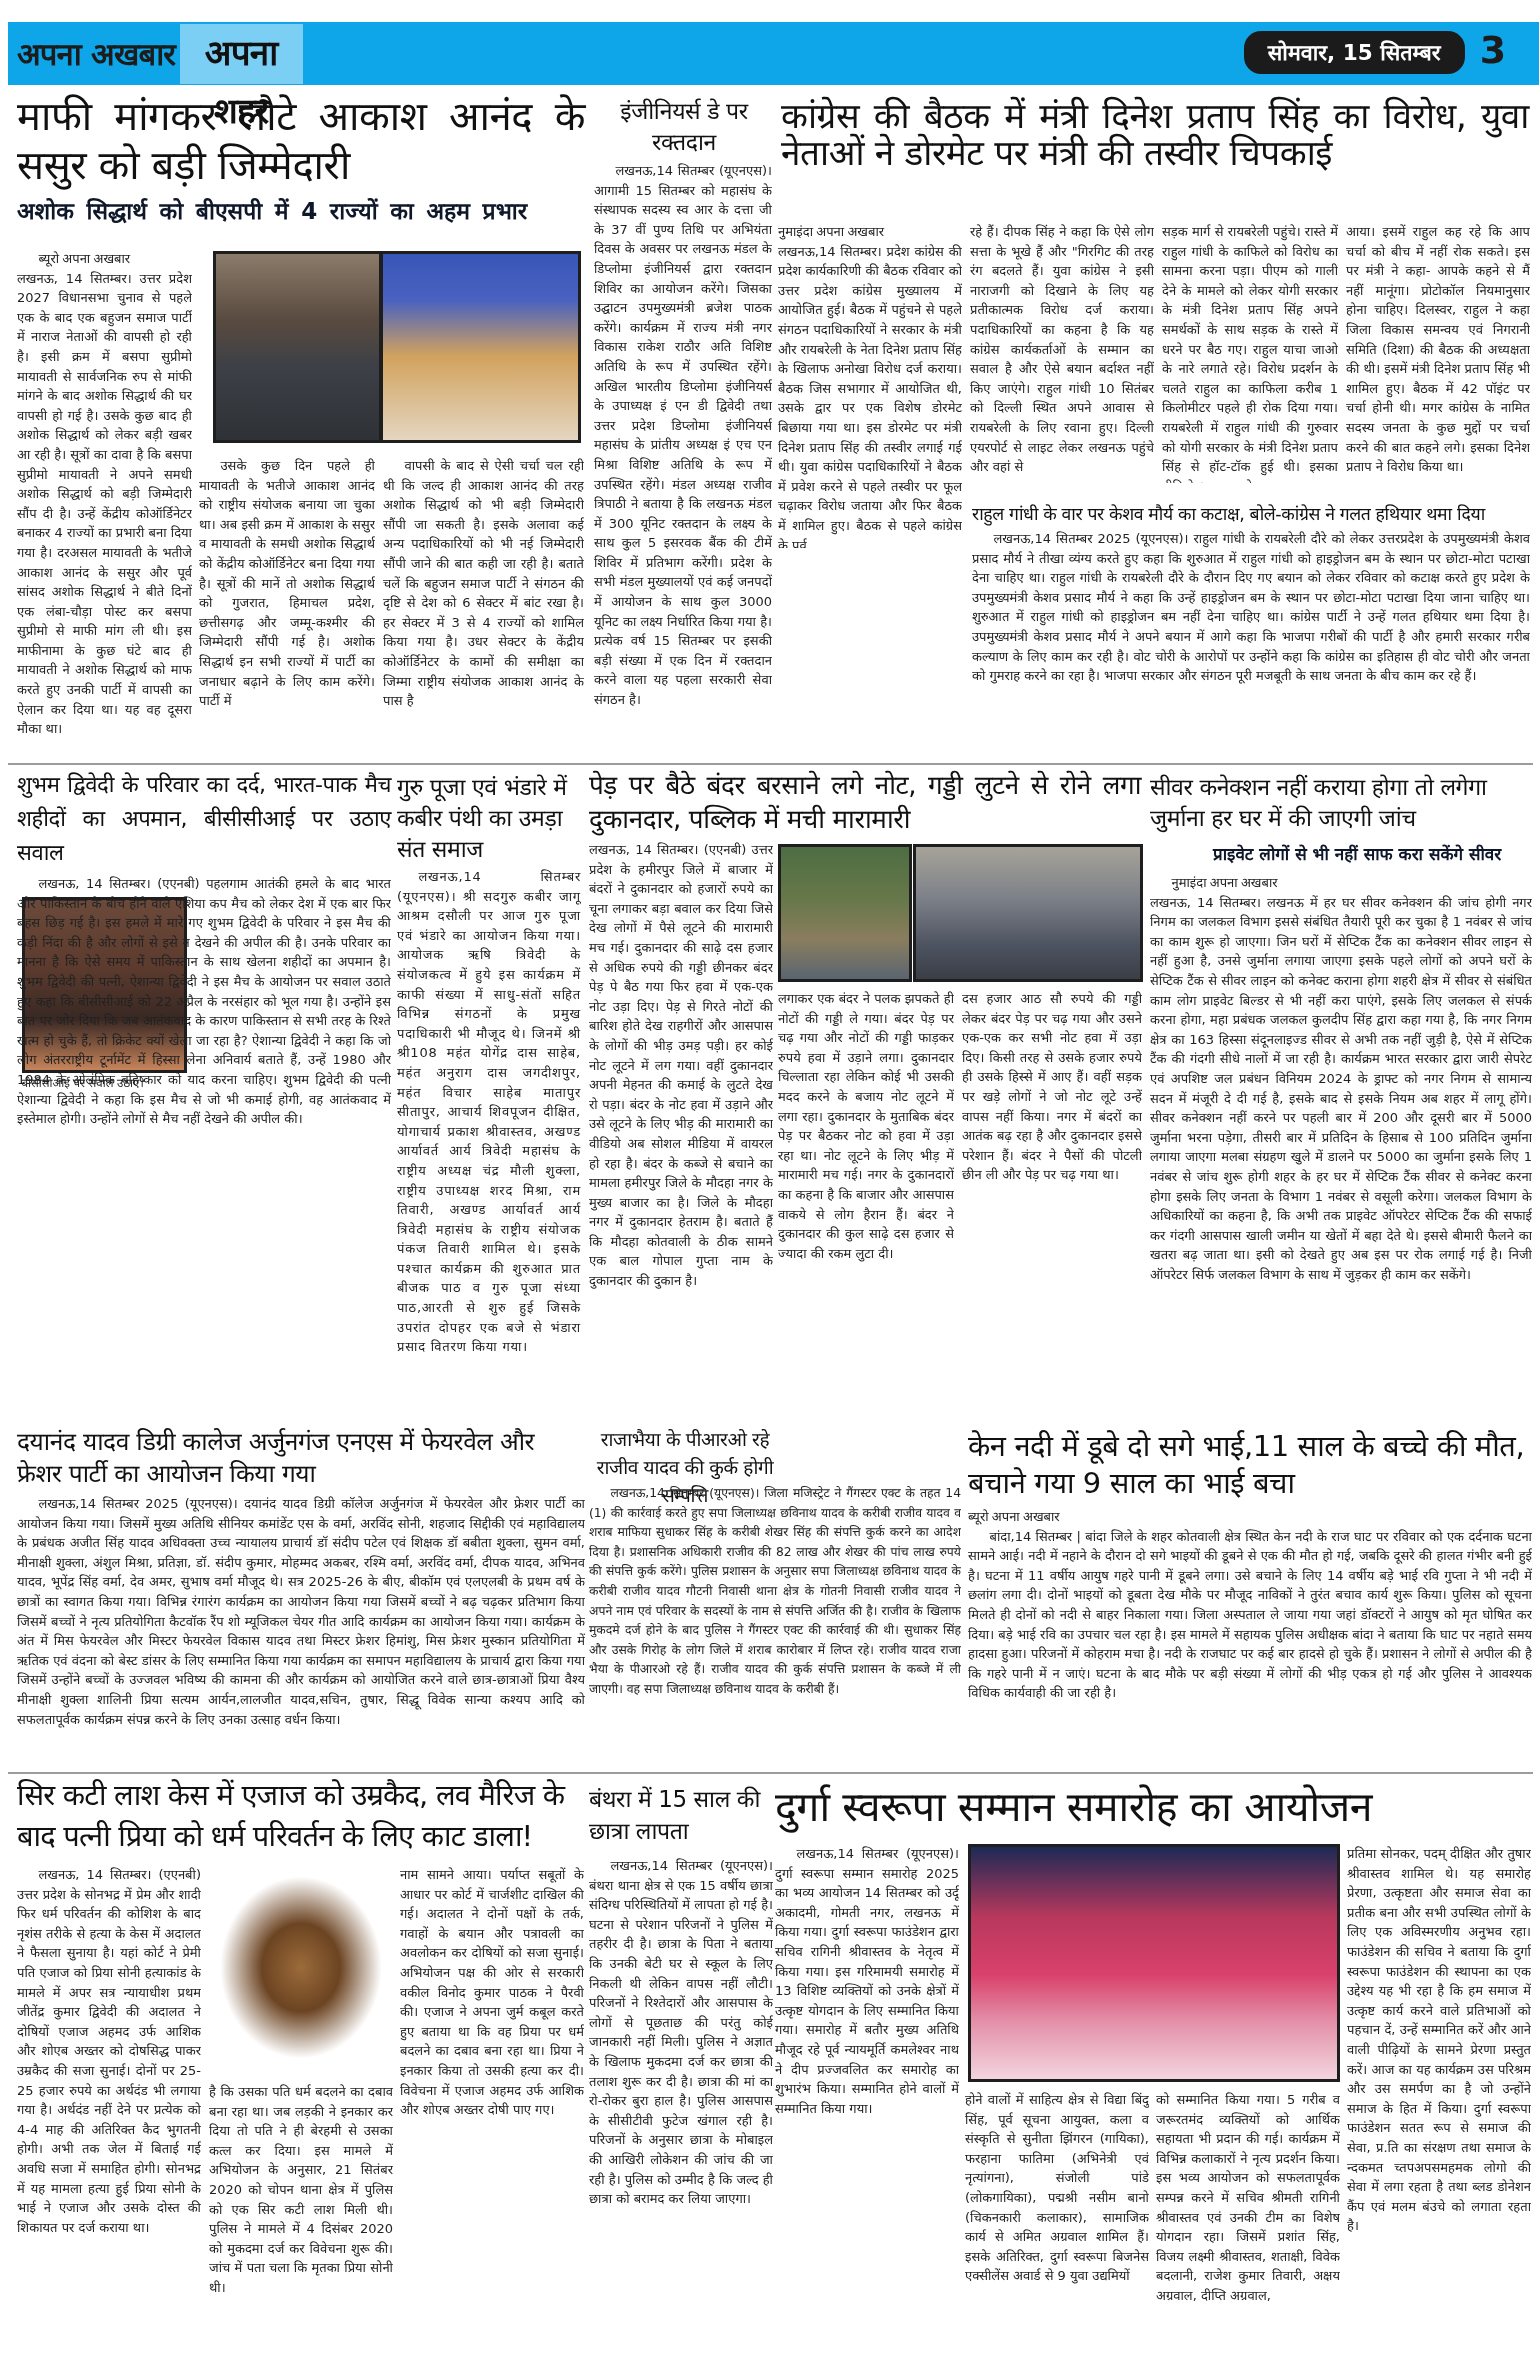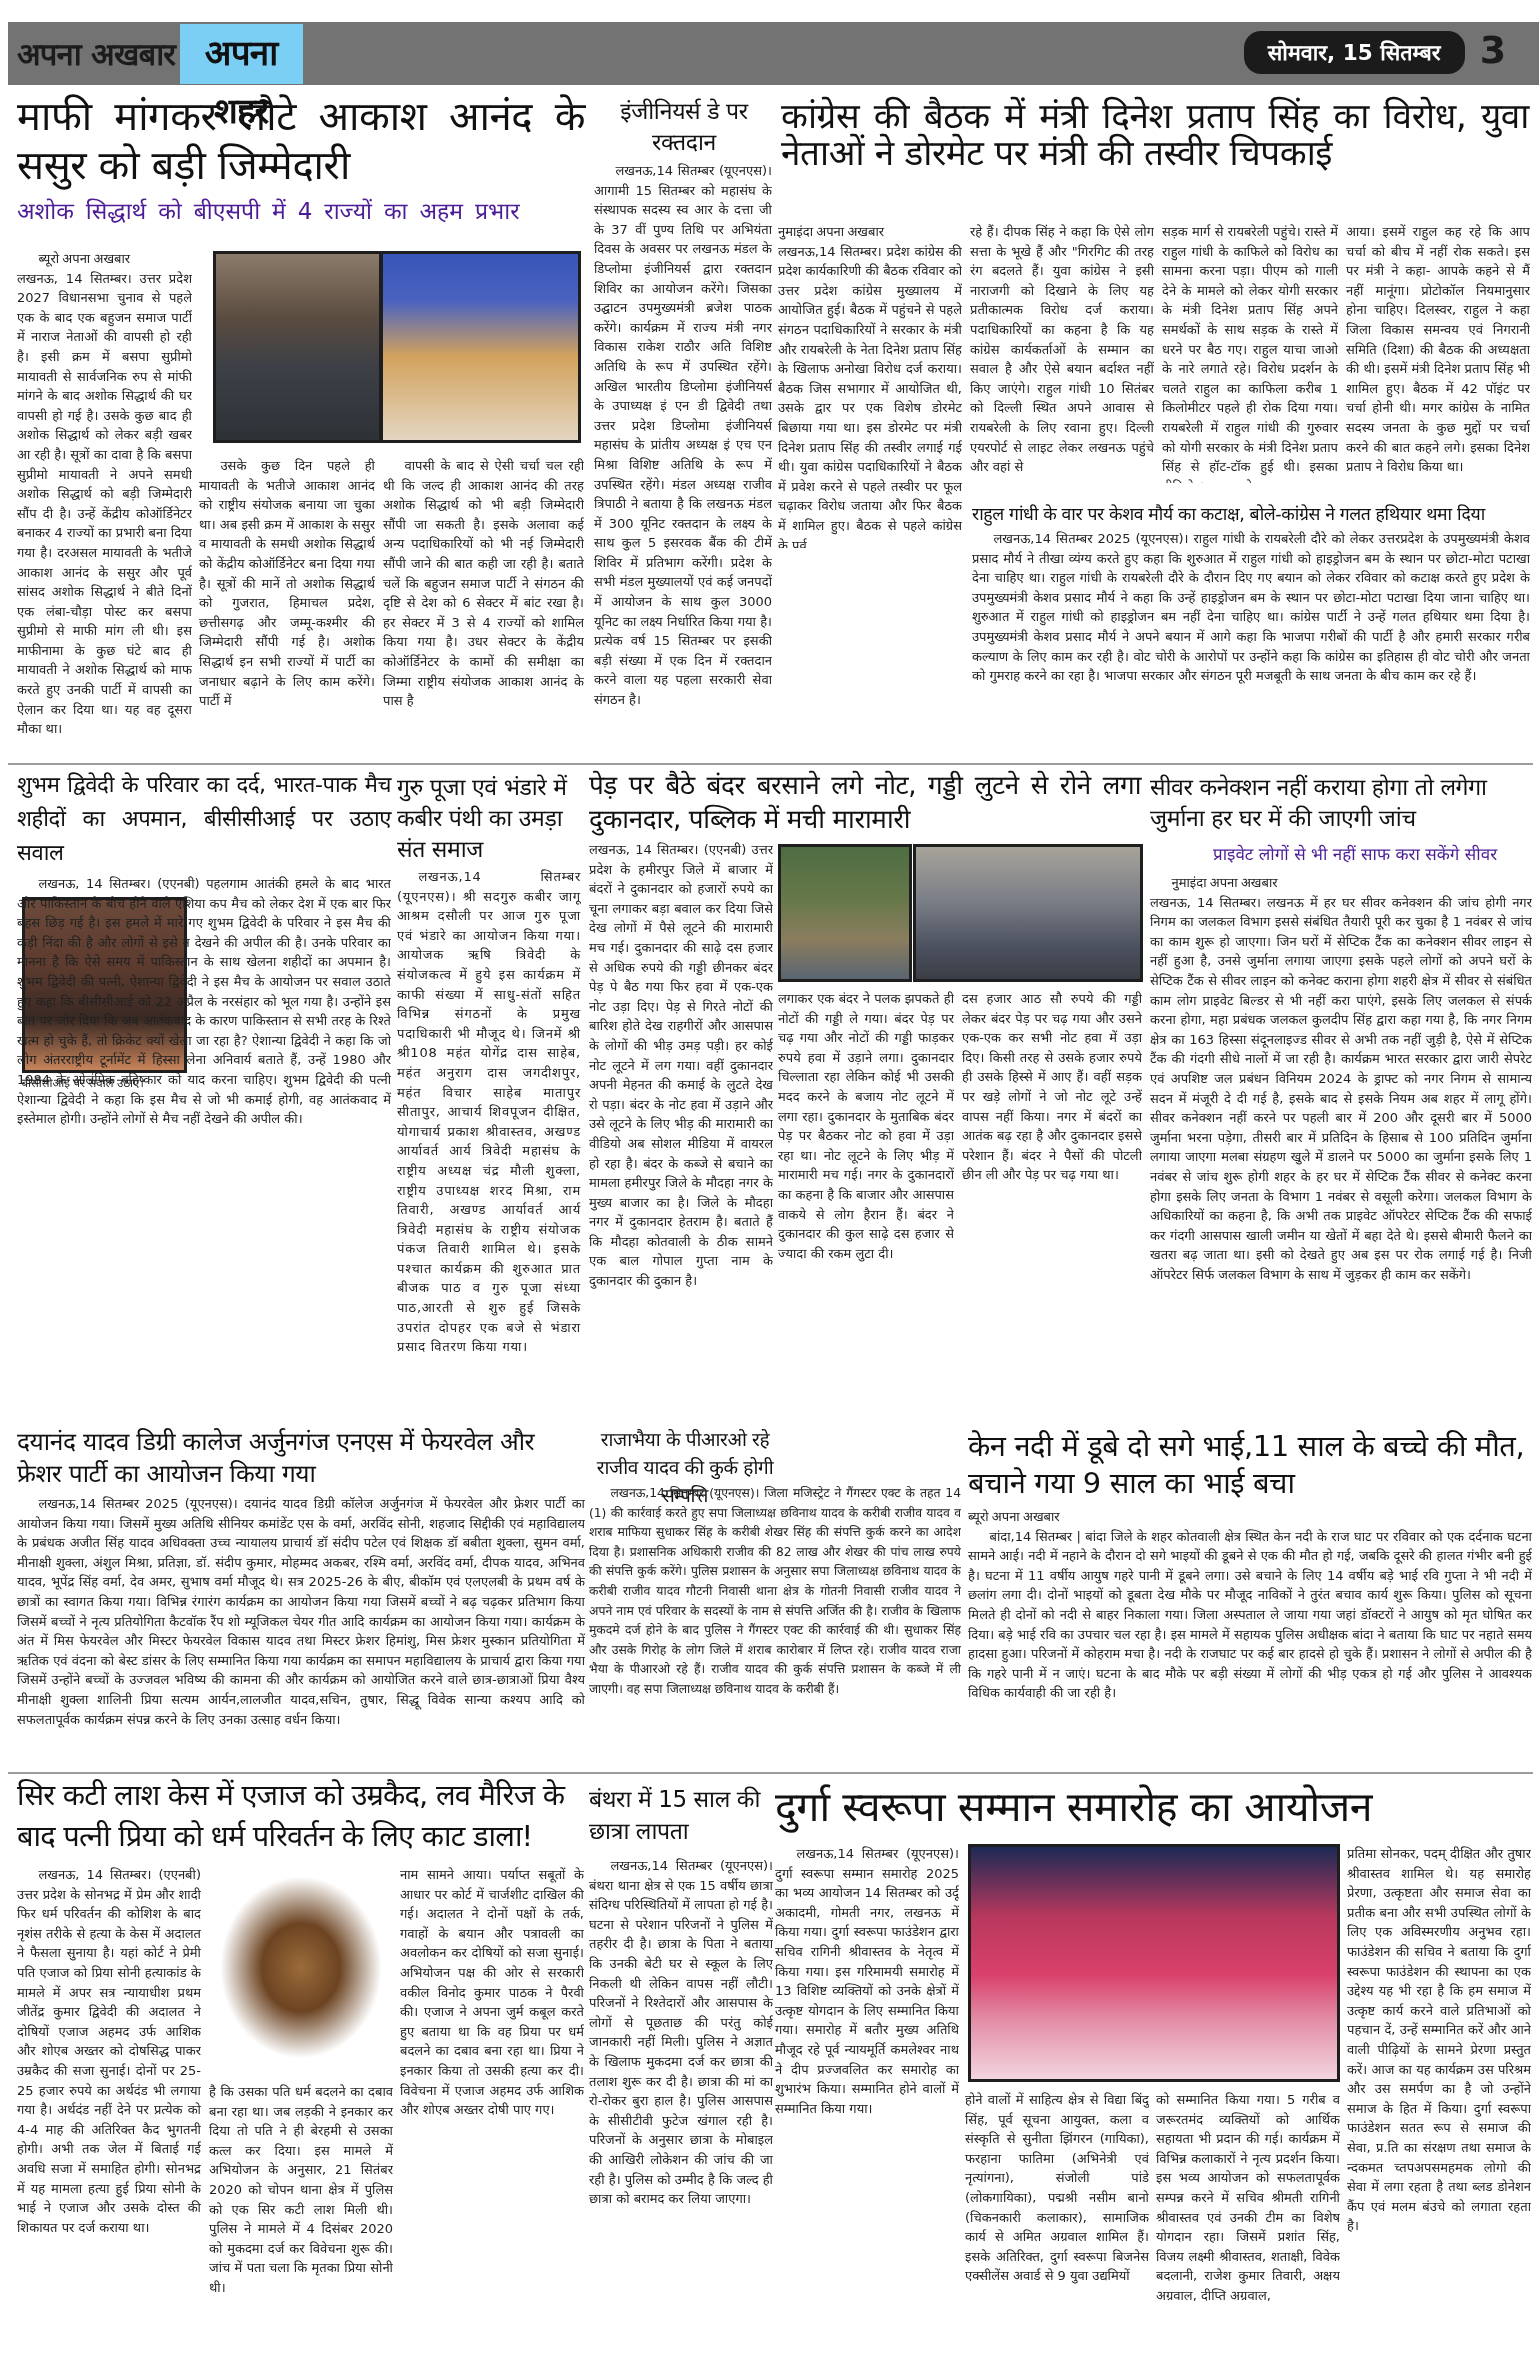--- a/index.html
+++ b/index.html
@@ -1,26 +1,26 @@
 <!DOCTYPE html>
 <html style="font-size:12.3px"><head>
 <meta charset="utf-8">
 <style>
   * { box-sizing: border-box; margin: 0; padding: 0; }
   html, body { width: 1540px; height: 2377px; background: #ffffff; overflow: hidden; }
   body { font-family: "DejaVu Sans", "Liberation Sans", sans-serif; color: #1a1a1a; position: relative; }
 
-  .masthead { position: absolute; left: 7.7px; top: 21.5px; width: 1532px; height: 63px; background: #737373; }
+  .masthead { position: absolute; left: 7.7px; top: 21.5px; width: 1532px; height: 63px; background: #0ea5e9; }
   .mh-paper { position: absolute; left: 9.2px; top: 10.7px; font-size: 31px; font-weight: bold; color: #1c1c1c; letter-spacing: -0.8px; }
   .mh-section { position: absolute; left: 172px; top: 2.3px; width: 123px; height: 60px; background: #7ccff4; font-size: 35px; font-weight: bold; color: #111; text-align: center; line-height: 58px; letter-spacing: -0.8px; }
   .mh-date { position: absolute; left: 1236px; top: 9.2px; width: 221px; height: 43px; background: #1b1b1b; color: #fff; border-radius: 17px; font-size: 21.5px; font-weight: bold; text-align: center; line-height: 43px; }
   .mh-page { position: absolute; left: 1472px; top: 6.1px; font-size: 38px; font-weight: bold; color: #1b1b1b; }
 
   .head { position: absolute; font-weight: normal; color: #111; line-height: 1.18; letter-spacing: -0.4px; }
-  .sub { position: absolute; font-weight: normal; color: #4c1d95; line-height: 1.2; }
+  .sub { position: absolute; font-weight: bold; color: #0f172a; line-height: 1.2; }
   .txt { position: absolute; font-size: 13px; line-height: 19.6px; text-align: justify; color: #222; font-family: "DejaVu Sans", sans-serif; overflow: hidden; }
   .byline { display: block; text-indent: 0; font-family: Liberation Serif, serif; }
   .para { text-indent: 21.5px; }
   .photo { position: absolute; border: 3.1px solid #1e1e1e; overflow: hidden; }
   .rule { position: absolute; background: #9c9c9c; }
 
   .ph-man { background: linear-gradient(180deg, #8a7b6a 0%, #5a4b40 35%, #3d4046 60%, #2e3136 100%); }
   .ph-woman-blue { background: linear-gradient(180deg, #3856b8 0%, #4a62c0 25%, #d2a25d 55%, #e4d6c1 100%); }
   .ph-woman { background: linear-gradient(180deg, #6b4a3b 0%, #5c3b2e 40%, #382823 70%, #c7845b 100%); }
   .ph-monkey { background: linear-gradient(180deg, #4e6d43 0%, #67784a 40%, #8a7d5e 70%, #5a6571 100%); }

